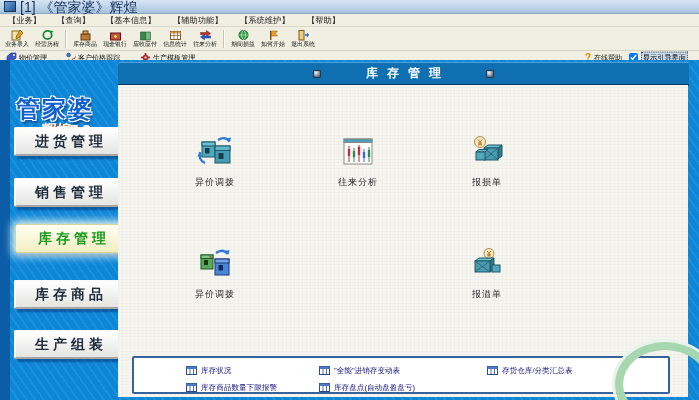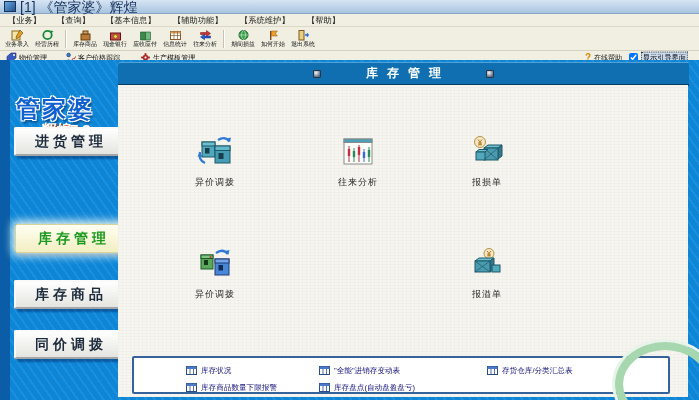--- a/index.html
+++ b/index.html
@@ -219,28 +219,31 @@
     <div class="left-stripe"></div>
 
     <div class="sidebar">
       <div class="logo">
         <div class="logo-main">管家婆</div>
         <div class="logo-sub">辉煌7.2</div>
       </div>
       <div class="side-btn" style="top:67px">
         <span class="lbl">进货管理</span>
       </div>
+      <div class="side-btn" style="top:118px">
+        <span class="lbl">销售管理</span>
+      </div>
       <div class="side-btn selected" style="top:164px">
         <span class="lbl">库存管理</span>
       </div>
       <div class="side-btn" style="top:220px">
         <span class="lbl">库存商品</span>
       </div>
       <div class="side-btn" style="top:270px">
-        <span class="lbl">同价调拨</span>
+        <span class="lbl">生产组装</span>
       </div>
     </div>
 
     <div class="band">
       <span class="bullet"></span>
       <span class="band-title">库存管理</span>
       <span class="bullet"></span>
     </div>
 
     <div class="content">

